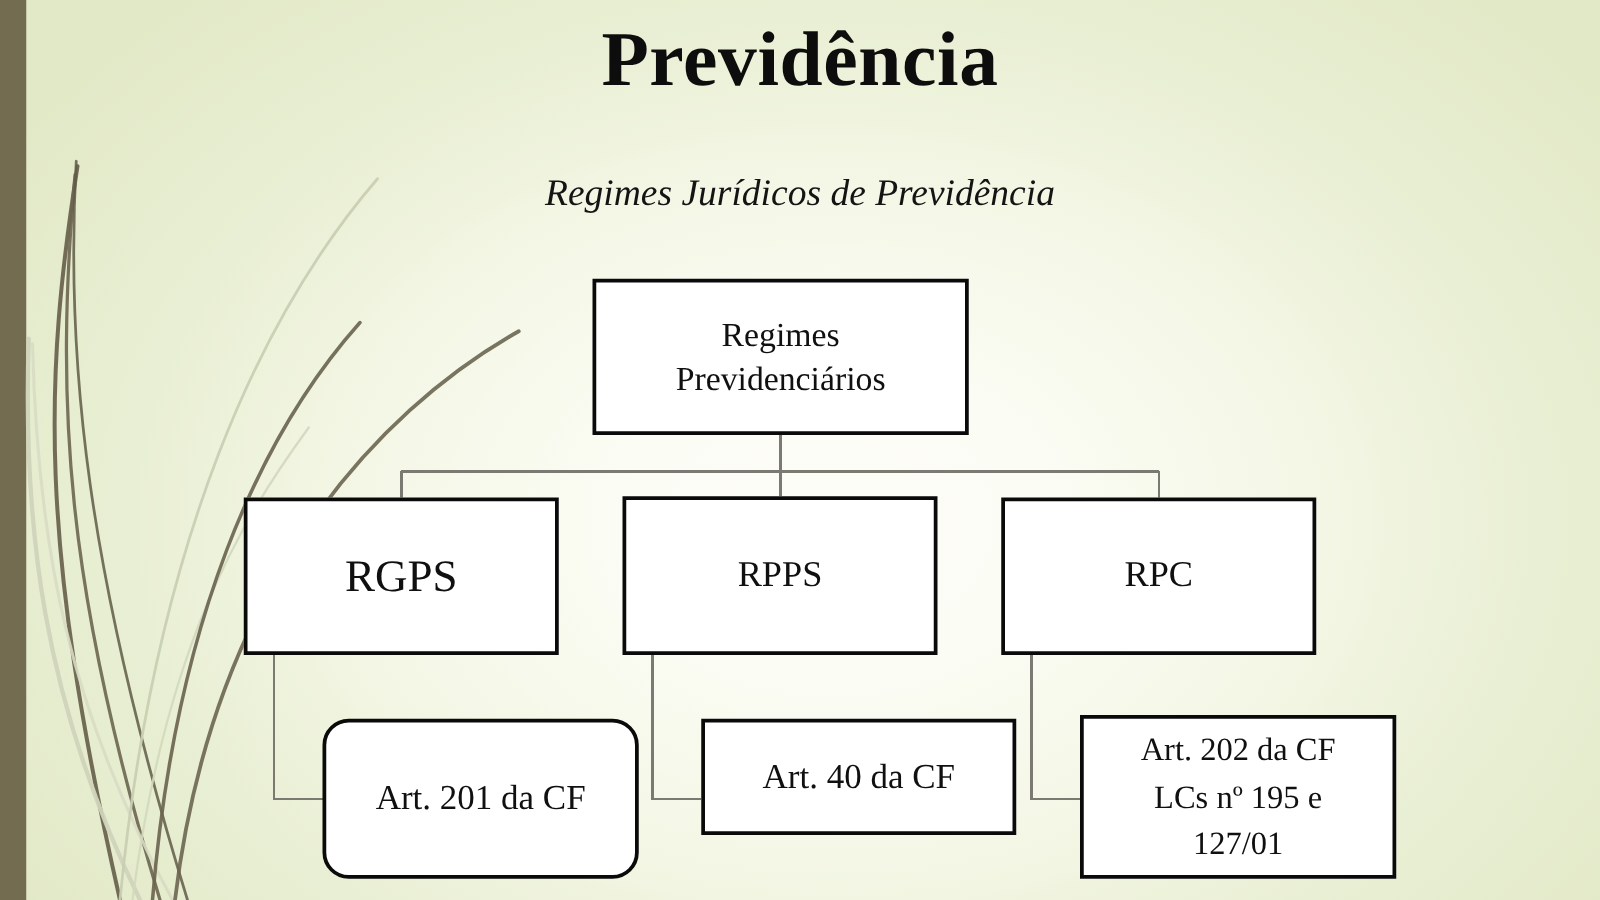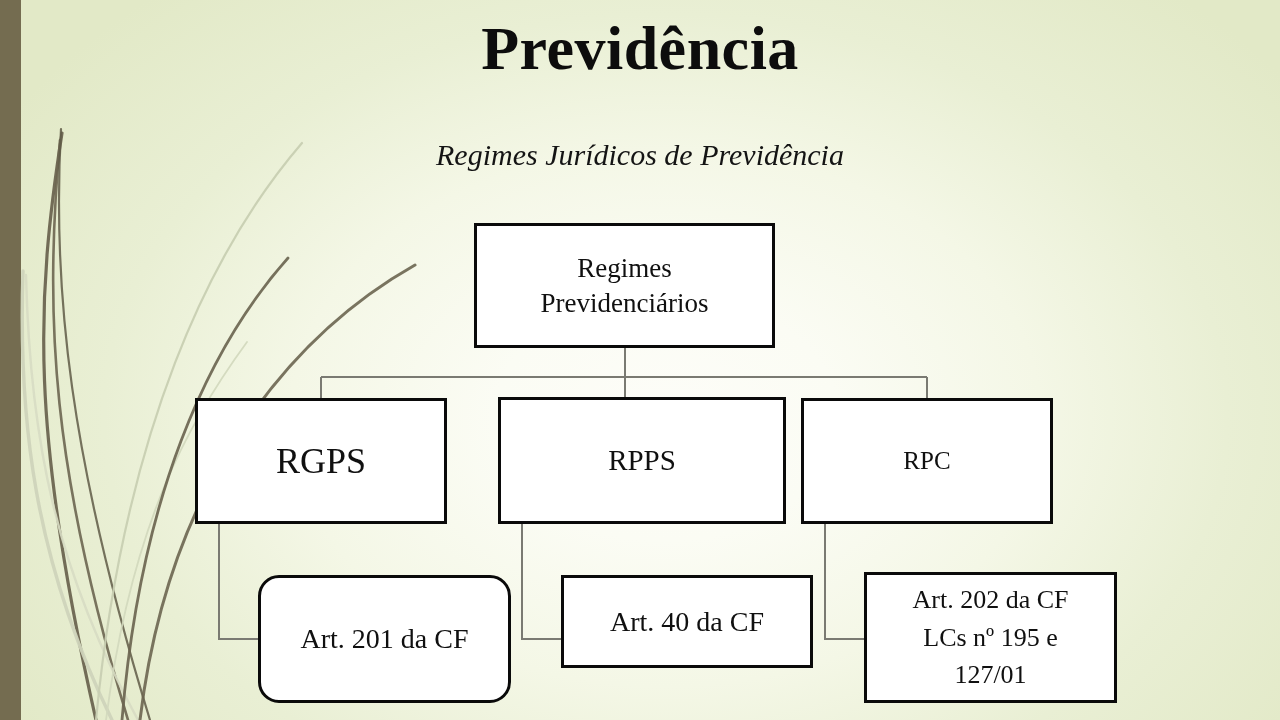--- a/index.html
+++ b/index.html
@@ -83,22 +83,22 @@
     z-index: 2;
   }
   .node .node-text {
     display: block;
     white-space: pre-line;
     line-height: 1.28;
   }
 
   #node-root      { left: 474px; top: 223px; width: 301px; height: 125px; font-size: 27px; }
   #node-rgps      { left: 195px; top: 398px; width: 252px; height: 126px; font-size: 36px; }
-  #node-rpps      { left: 498px; top: 397px; width: 288px; height: 127px; font-size: 29px; }
-  #node-rpc       { left: 801px; top: 398px; width: 252px; height: 126px; font-size: 25px; }
+  #node-rpps      { left: 498px; top: 397px; width: 252px; height: 127px; font-size: 29px; }
+  #node-rpc       { left: 801px; top: 398px; width: 252px; height: 126px; font-size: 29px; }
   #node-art201    { left: 258px; top: 575px; width: 253px; height: 128px; font-size: 28px; border-radius: 21px; }
   #node-art40     { left: 561px; top: 575px; width: 252px; height: 93px; font-size: 28px; }
   #node-art202    { left: 864px; top: 572px; width: 253px; height: 131px; font-size: 26px; }
   #node-art202 .node-text { line-height: 1.45; }
 
   .ord { vertical-align: baseline; }
 </style>
 </head>
 <body>
 

